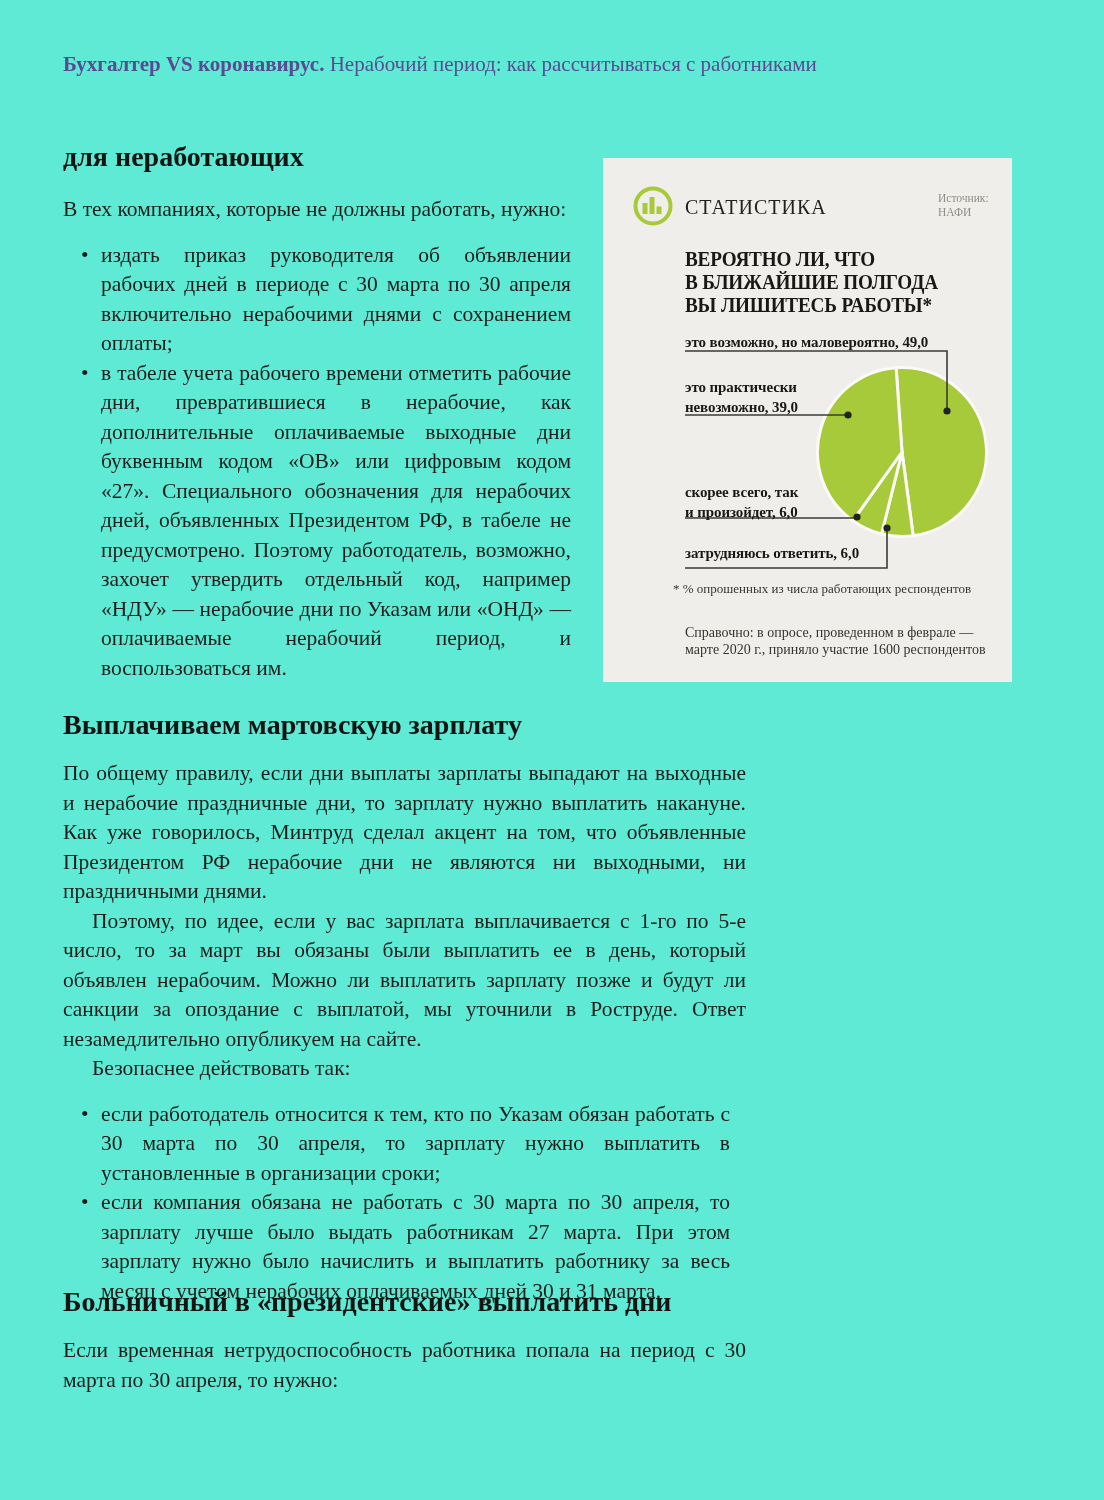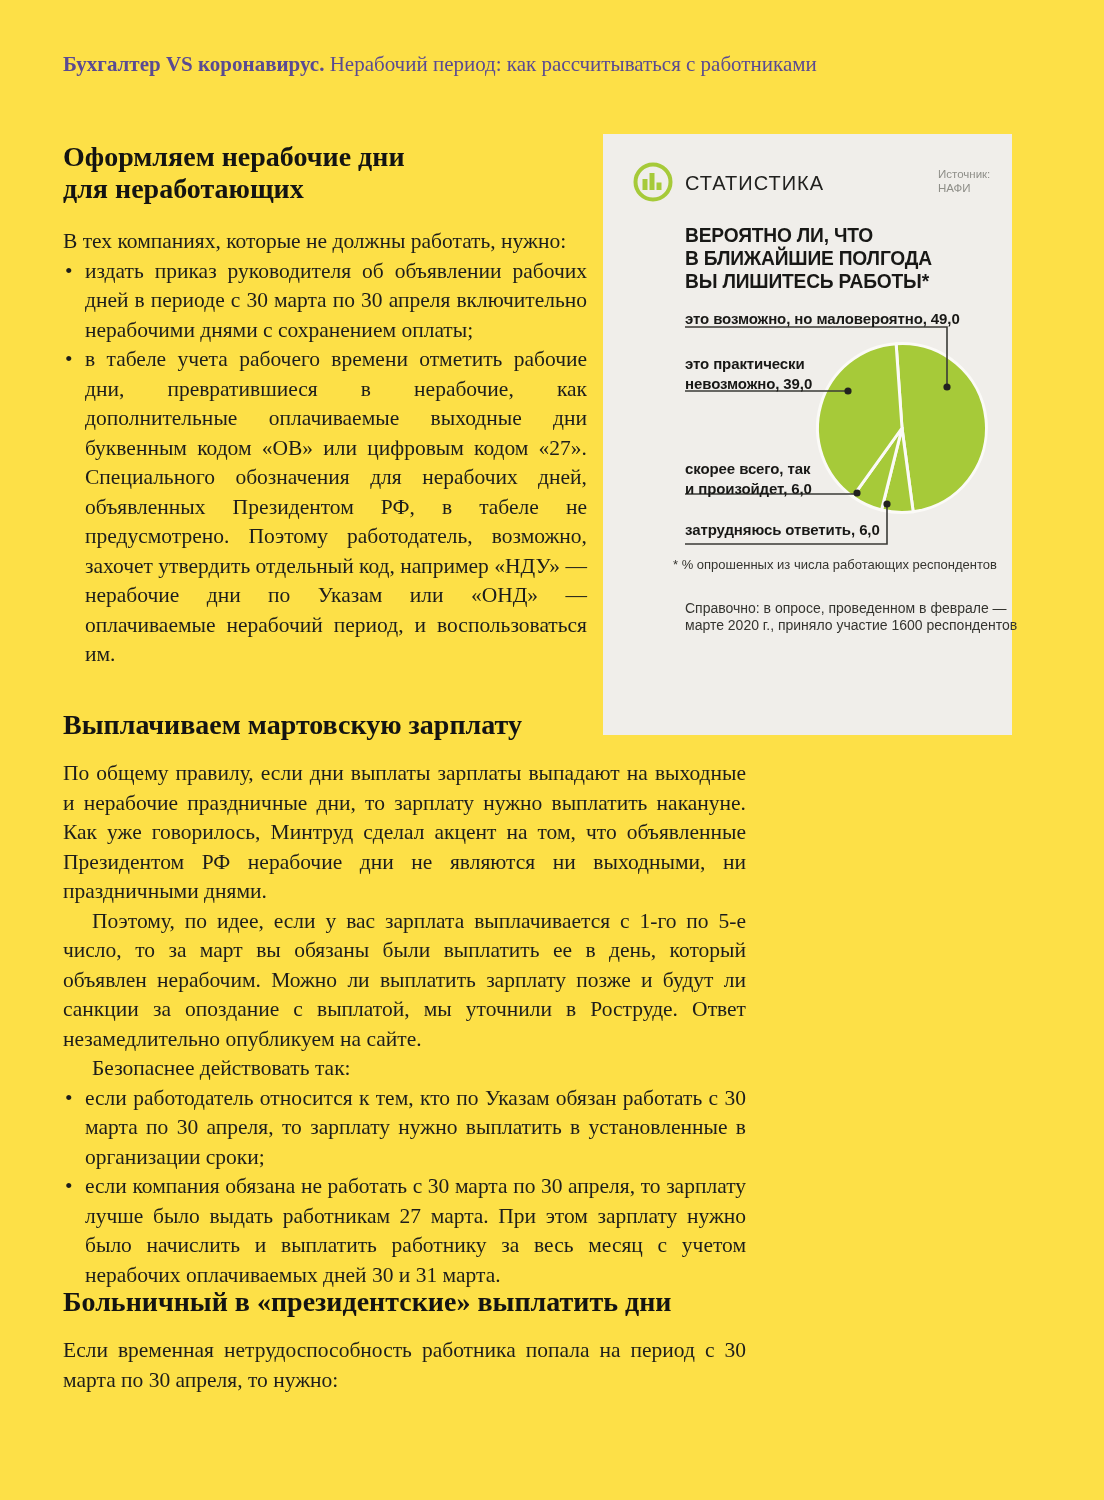--- a/index.html
+++ b/index.html
@@ -1,38 +1,38 @@
 <!DOCTYPE html>
 <html lang="ru"><head>
 <meta charset="utf-8">
 <style>
   html,body{margin:0;padding:0;background:#fff;}
-  .page{position:relative;width:1104px;height:1500px;background:#fde047;overflow:hidden;
+  .page{position:relative;width:1104px;height:1500px;background:#5eead4;overflow:hidden;
         font-family:"Liberation Serif",serif;color:#1d1d1b;}
   
   .runhead{position:absolute;left:63px;top:52px;font-size:21px;color:#5a4a92;white-space:nowrap;}
   .runhead .brand{font-weight:700;}
   
   .col-left{position:absolute;left:63px;top:141px;width:524px;}
   .h2{font-weight:700;font-size:28px;line-height:32px;color:#141412;}
   .col-left .h2{margin-bottom:22px;}
   .para{font-size:21.5px;line-height:29.5px;text-align:justify;margin:0;}
-  .blist{list-style:none;margin:0;padding:0;font-family:Liberation Serif, serif;}
+  .blist{list-style:none;margin:16px;padding:0;font-family:Liberation Serif, serif;}
   .blist li{position:relative;padding-left:22px;font-size:21.5px;line-height:29.5px;text-align:justify;}
   .blist li::before{content:"\2022";position:absolute;left:2px;}
   .indent{text-indent:29px;}
   
   .sec2{position:absolute;left:63px;top:709px;width:683px;}
   .sec2 .h2{margin-bottom:18px;}
   .sec3{position:absolute;left:63px;top:1286px;width:683px;}
   .sec3 .h2{margin-bottom:18px;}
   .pagenum{position:absolute;left:63px;top:1512px;font-size:22px;color:#1d1d1b;}
   
-  .panel{position:absolute;left:603px;top:134px;width:409px;height:601px;background:#f0eeea;
-         font-family:Liberation Sans, sans-serif;color:#1f1f1d;}
+  .panel{position:absolute;left:603px;top:158px;width:409px;height:524px;background:#f0eeea;
+         font-family:Liberation Serif, serif;color:#1f1f1d;}
   .panel .abs{position:absolute;}
   .kicker{left:82px;top:38px;font-size:20px;letter-spacing:1px;color:#21211f;}
   .source{left:335px;top:33px;font-size:11.5px;line-height:14px;color:#8f8f89;}
   .ig-title{left:82px;top:90px;font-size:20px;font-weight:700;line-height:23px;letter-spacing:-0.2px;
             color:#181816;transform:scaleX(.96);transform-origin:left top;white-space:nowrap;}
   .callout{font-size:15px;font-weight:700;line-height:19.5px;letter-spacing:-0.1px;color:#181816;white-space:nowrap;}
   .c1{left:82px;top:175px;text-align:right;}
   .c2{left:82px;top:220px;}
   .c3{left:82px;top:325px;}
   .c4{left:82px;top:386px;}
@@ -47,21 +47,20 @@
 <div class="page">
 
   <div class="runhead">
     <span class="brand">Бухгалтер VS коронавирус.</span>
     <span> </span>
     <span>Нерабочий период: как рассчитываться с работниками</span>
   </div>
 
   <div class="col-left">
     <div class="h2">
-      <div>Оформляем нерабочие дни</div>
       <div>для неработающих</div>
     </div>
     <p class="para">В тех компаниях, которые не должны работать, нужно:</p>
     <ul class="blist">
       <li>издать приказ руководителя об объявлении рабочих дней в периоде с 30 марта по 30 апреля включительно нерабочими днями с сохранением оплаты;</li>
       <li>в табеле учета рабочего времени отметить рабочие дни, превратившиеся в нерабочие, как дополнительные оплачиваемые выходные дни буквенным кодом «ОВ» или цифровым кодом «27». Специального обозначения для нерабочих дней, объявленных Президентом РФ, в табеле не предусмотрено. Поэтому работодатель, возможно, захочет утвердить отдельный код, например «НДУ» — нерабочие дни по Указам или «ОНД» — оплачиваемые нерабочий период, и воспользоваться им.</li>
     </ul>
   </div>
 
   <div class="panel">

